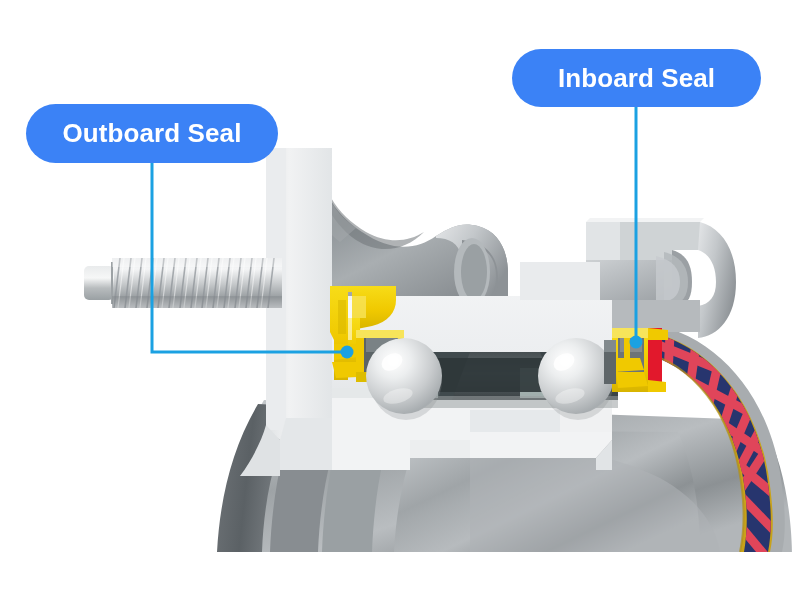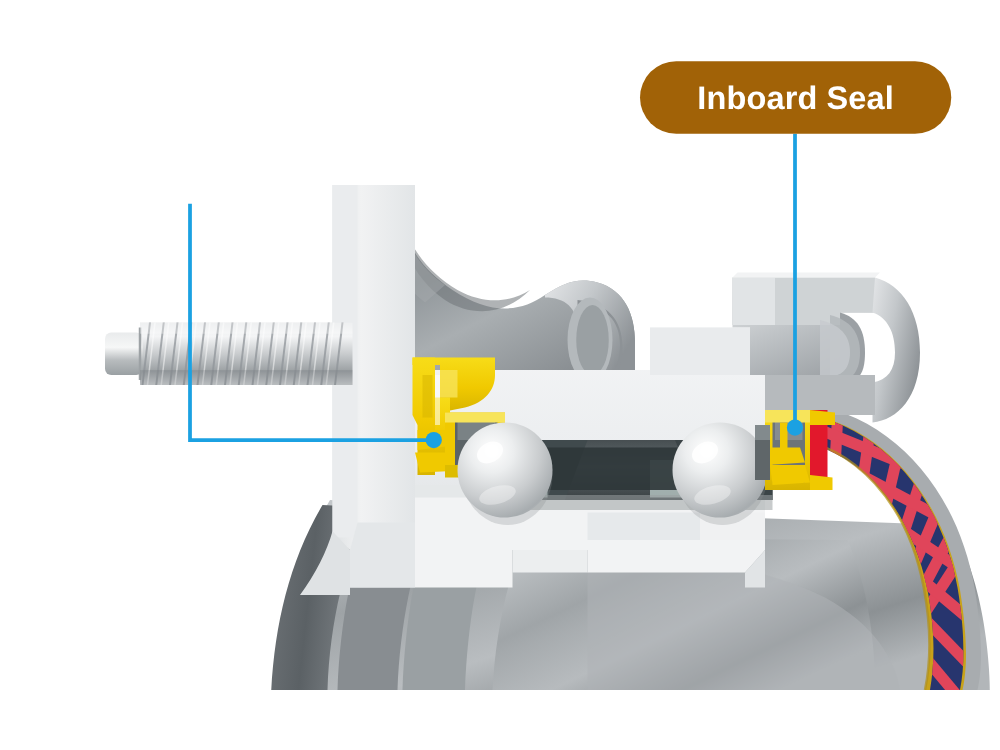--- a/index.html
+++ b/index.html
@@ -7,21 +7,21 @@
   body{
     width:800px;height:600px;overflow:hidden;position:relative;
     font-family:"Liberation Sans","DejaVu Sans",sans-serif;
   }
   #stage{position:absolute;left:0;top:0;width:800px;height:600px;background:#fff;}
   #art{position:absolute;left:0;top:0;width:800px;height:600px;}
 
   
   .badge{
     position:absolute;
-    background:#a16207;
+    background:#3b82f6;
     border-radius:999px;
     display:flex;align-items:center;justify-content:center;
     color:#ffffff;
     font-weight:bold;
     letter-spacing:.1px;
     box-sizing:border-box;
     user-select:none;
   }
   .badge span{display:block;white-space:nowrap;}
   #badge-outboard{left:26px;top:104px;width:252px;height:59px;font-size:26px;}
@@ -320,18 +320,21 @@
         <path d="M636,107 L636,337"></path>
       </g>
       <g fill="#1ba1e2">
         <circle cx="347" cy="352" r="6.5"></circle>
         <circle cx="636" cy="342" r="6.5"></circle>
       </g>
 
     </g>
   </svg>
 
+  <div class="badge" id="badge-outboard">
+    <span>Outboard Seal</span>
+  </div>
 
   <div class="badge" id="badge-inboard">
     <span>Inboard Seal</span>
   </div>
 
 </div>
 
 </body></html>

